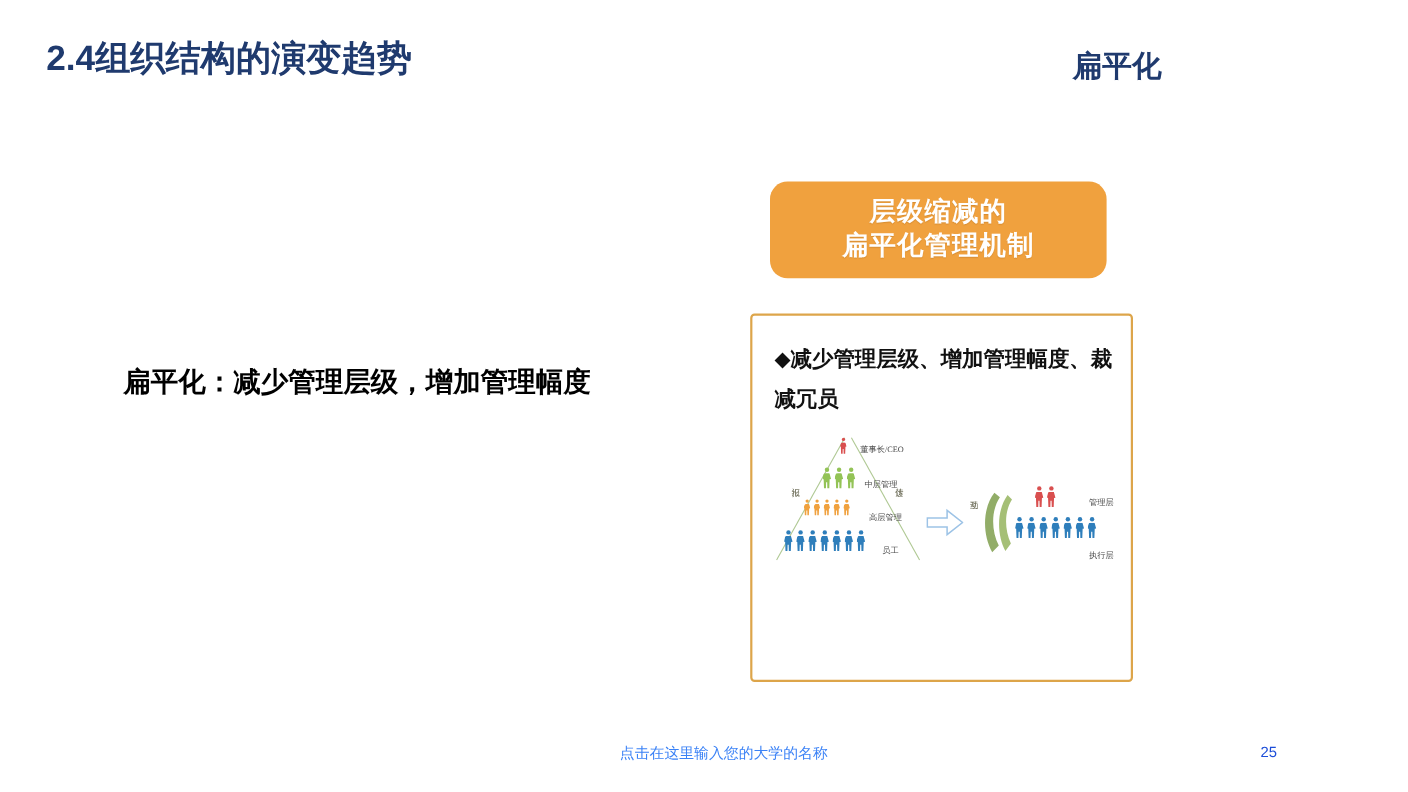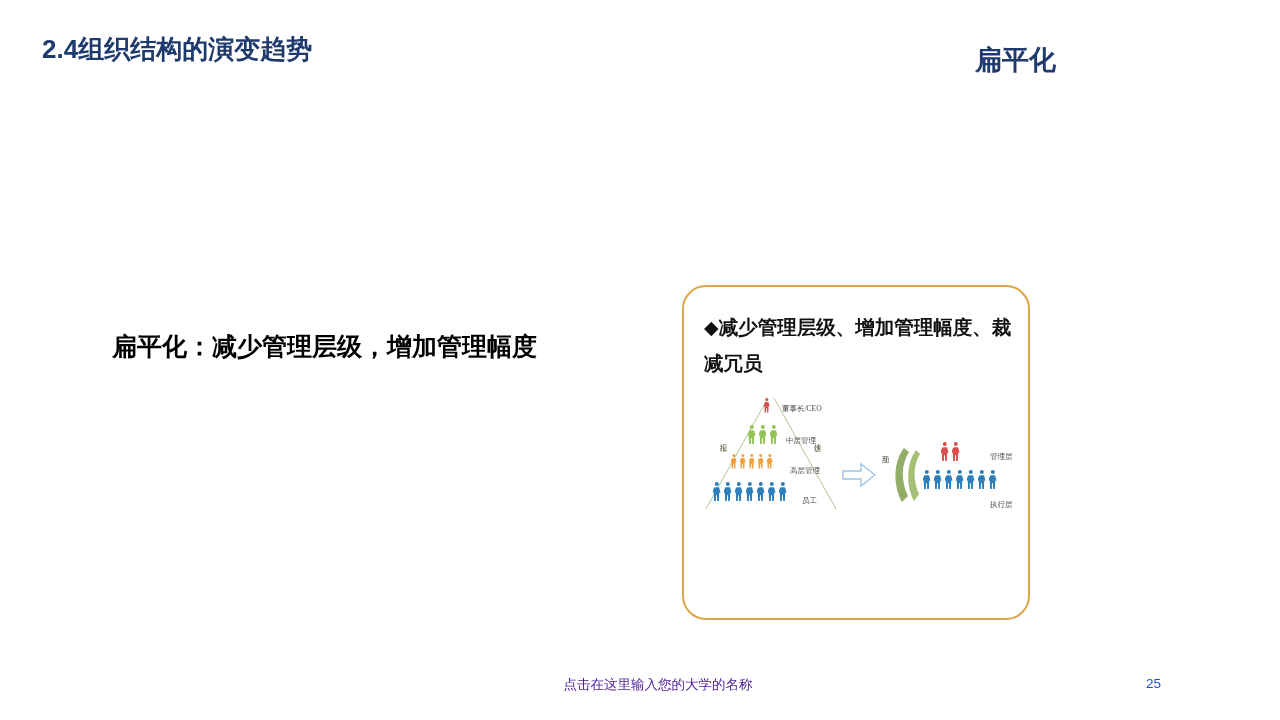--- a/index.html
+++ b/index.html
@@ -9,21 +9,21 @@
   body {
     width: 1280px; height: 720px;
     position: relative; overflow: hidden;
     font-family: "Liberation Sans", "DejaVu Sans", sans-serif;
   }
 
   
   #slide-title {
     position: absolute;
     left: 42px; top: 32px;
-    font-size: 26px;
+    font-size: 32px;
     font-weight: bold;
     color: #1F3A6E;
     letter-spacing: 0px;
     white-space: nowrap;
   }
   #header-keyword {
     position: absolute;
     left: 975px; top: 42px;
     font-size: 27px;
     font-weight: bold;
@@ -67,21 +67,21 @@
     line-height: 1.28;
     letter-spacing: 1px;
     text-shadow: 0 1px 1px rgba(140,80,10,.25);
   }
 
   #detail-card {
     position: absolute;
     left: 4px; top: 120px;
     width: 348px; height: 335px;
     border: 2px solid #DDA54A;
-    border-radius: 24px;
+    border-radius: 4px;
     background: #FFFFFF;
     box-sizing: border-box;
   }
   #detail-bullet {
     position: absolute;
     left: 20px; top: 22px;
     width: 312px;
     font-size: 19.5px;
     font-weight: bold;
     color: #111111;
@@ -143,40 +143,44 @@
     left: 196px; top: 52px;
     width: 30px; height: 62px;
   }
 
   
   #footer-text {
     position: absolute;
     left: 0; right: 0; top: 676px;
     text-align: center;
     font-size: 13.5px;
-    color: #4c1d95;
+    color: #3b82f6;
     padding-left: 36px;
   }
   #page-number {
     position: absolute;
     left: 1146px; top: 676px;
     font-size: 13.5px;
     color: #1d4ed8;
   }
 </style>
 </head>
 <body>
 
 <div id="slide-title">2.4组织结构的演变趋势</div>
 <div id="header-keyword">扁平化</div>
 
 <div id="body-statement">扁平化：减少管理层级，增加管理幅度</div>
 
 <div id="graphic-block">
 
+  <div id="callout-banner">
+    <div class="banner-line">层级缩减的</div>
+    <div class="banner-line">扁平化管理机制</div>
+  </div>
 
   <div id="detail-card">
     <div id="detail-bullet"><span class="marker">◆</span><span>减少管理层级、增加管理幅度、裁减冗员</span></div>
 
     <div id="org-diagram">
 
       <svg width="150" height="120" style="position:absolute;left:2px;top:2px">
         <line x1="72" y1="4" x2="10" y2="115" stroke="#AFC893" stroke-width="1"></line>
         <line x1="78" y1="4" x2="140" y2="115" stroke="#AFC893" stroke-width="1"></line>
       </svg>

